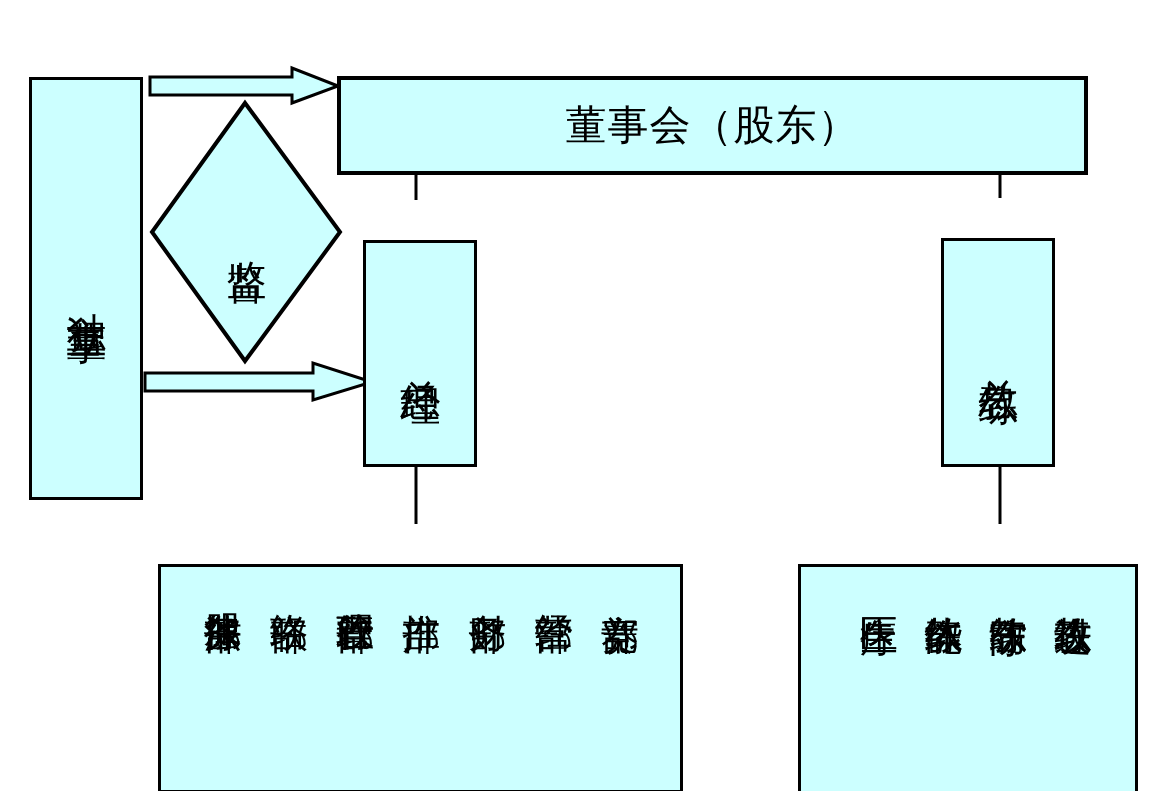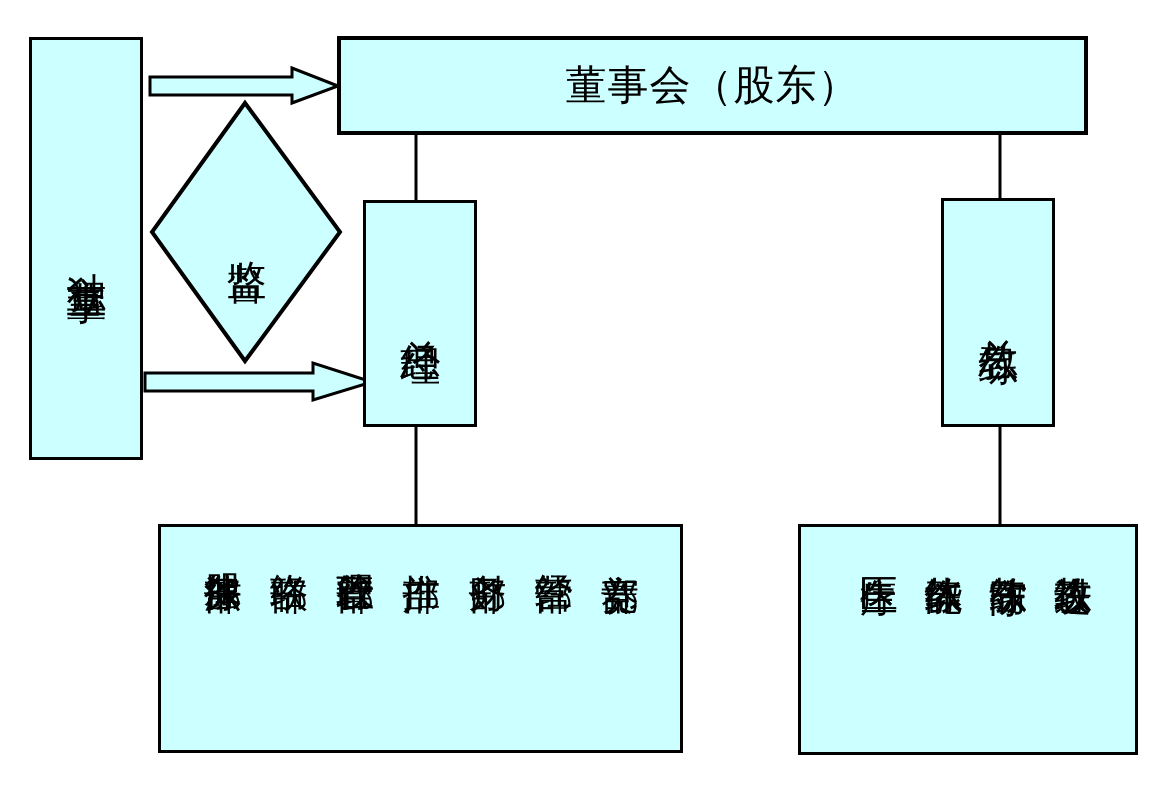--- a/index.html
+++ b/index.html
@@ -18,20 +18,21 @@
     width: 1171px; height: 791px;
   }
   .box {
     position: absolute;
     background: #ccffff;
     border: 3px solid #000000;
     box-sizing: border-box;
     display: flex;
     align-items: center;
     justify-content: center;
+    margin-top: 40px;
   }
   .vtext {
     writing-mode: vertical-rl;
     text-orientation: upright;
     white-space: nowrap;
   }
   .node-label {
     font-size: 40px;
     letter-spacing: 4px;
     line-height: 1.1;

